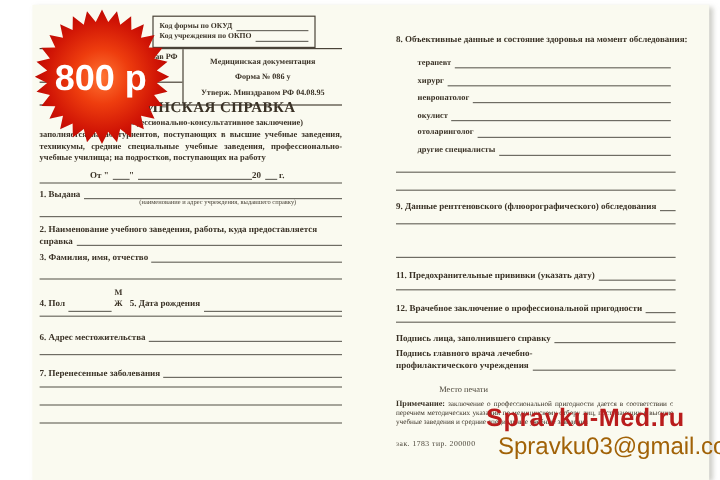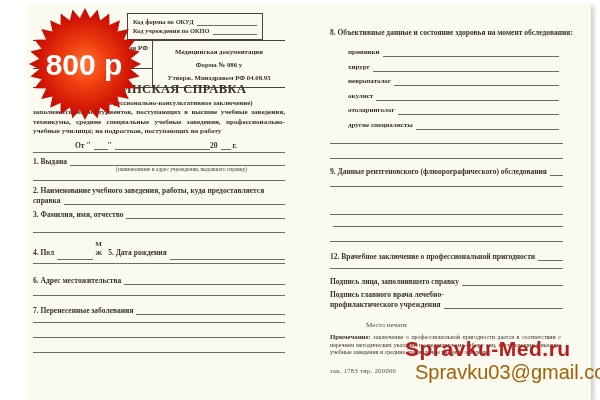--- a/index.html
+++ b/index.html
@@ -181,21 +181,21 @@
     <div class="hline" style="top:348px"></div>
   </div>
 
   <div class="page right">
 
     <div class="row abs" style="top:24px">
       <span>8. Объективные данные и состояние здоровья на момент обследования:</span>
     </div>
 
     <div class="spec-row" style="top:44px">
-        <span>прививки</span>
+        <span>терапевт</span>
         <span class="fill"></span>
       </div>
     <div class="spec-row" style="top:59px">
         <span>хирург</span>
         <span class="fill"></span>
       </div>
     <div class="spec-row" style="top:73px">
         <span>невропатолог</span>
         <span class="fill"></span>
       </div>
@@ -217,20 +217,21 @@
 
     <div class="row abs" style="top:163px; white-space:normal">
       <span style="white-space:normal">9. Данные рентгеновского (флюорографического) обследования</span>
       <span class="fill"></span>
     </div>
     <div class="hline" style="top:182px"></div>
 
     <div class="hline" style="top:210px"></div>
 
     <div class="row abs" style="top:221px">
+      <span>11. Предохранительные прививки (указать дату)</span>
       <span class="fill"></span>
     </div>
     <div class="hline" style="top:237px"></div>
 
     <div class="row abs" style="top:248px">
       <span>12. Врачебное заключение о профессиональной пригодности</span>
       <span class="fill"></span>
     </div>
     <div class="hline" style="top:264px"></div>
 

